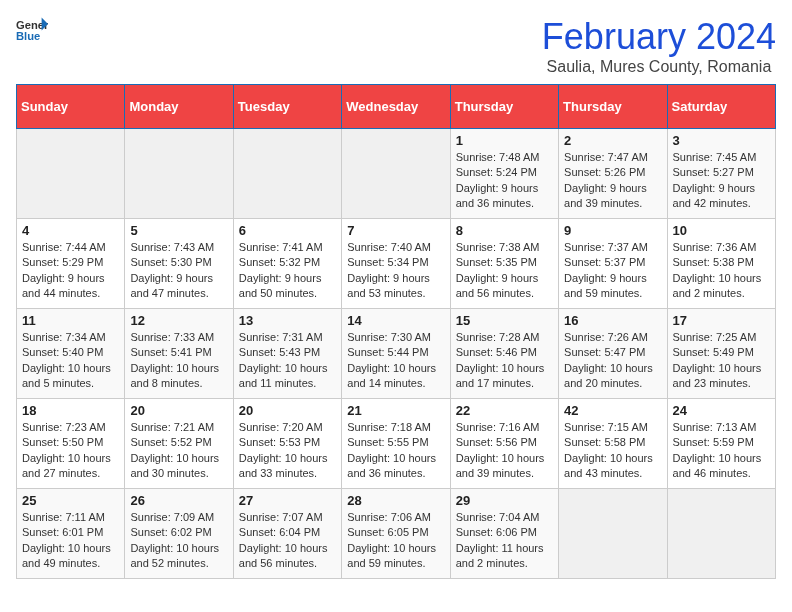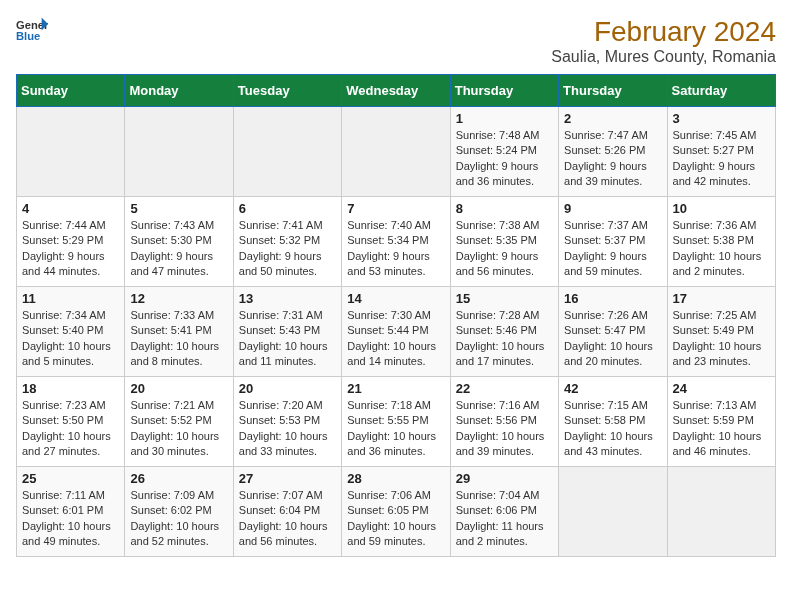--- a/index.html
+++ b/index.html
@@ -19,32 +19,32 @@
     .logo {
       display: flex;
       align-items: center;
       gap: 4px;
     }
     .logo-icon {
       width: 32px;
       height: 28px;
     }
     .title-area { text-align: right; }
-    .month-title { font-size: 28px; color: #a16207; font-weight: normal; }
+    .month-title { font-size: 36px; color: #1d4ed8; font-weight: normal; }
     .location-title { font-size: 16px; color: #444; text-align: center; }
 
     .calendar {
       width: 100%;
       border-collapse: collapse;
       table-layout: fixed;
     }
     .calendar thead th {
-      background-color: #15803d;
+      background-color: #ef4444;
       color: #fff;
-      padding: 8px 4px;
+      padding: 14px 4px;
       text-align: left;
       font-size: 13px;
       border: 1px solid #1a6bb5;
     }
     .calendar tbody td {
       vertical-align: top;
       border: 1px solid #ccc;
       padding: 4px 5px;
       min-height: 90px;
       height: 90px;

